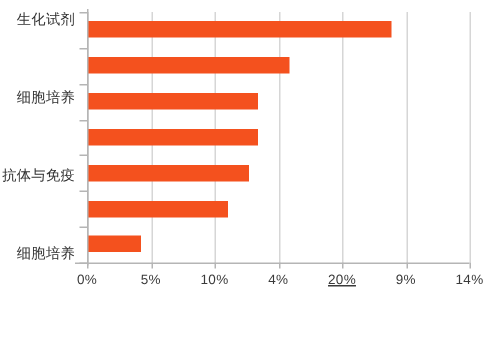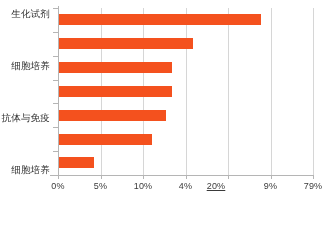--- a/index.html
+++ b/index.html
@@ -209,18 +209,18 @@
       <div class="x-tick" style="left: 228px; background: rgb(181, 181, 181);"></div>
       <div class="x-tick" style="left: 270.5px; background: rgb(181, 181, 181);"></div>
       <div class="x-tick" style="left: 313px; background: rgb(181, 181, 181);"></div>
     </div>
 
   <div id="x-labels">
       <div class="x-label" style="left: 58px; color: rgb(58, 58, 58);">0%</div>
       <div class="x-label" style="left: 100.5px; color: rgb(58, 58, 58);">5%</div>
       <div class="x-label" style="left: 143px; color: rgb(58, 58, 58);">10%</div>
       <div class="x-label" style="left: 185.5px; color: rgb(58, 58, 58);">4%</div>
-      <div class="x-label" style="left: 216px; color: rgb(58, 58, 58); text-decoration: underline;">20%</div>
+      <div class="x-label" style="left: 228px; color: rgb(58, 58, 58); text-decoration: underline;">20%</div>
       <div class="x-label" style="left: 270.5px; color: rgb(58, 58, 58);">9%</div>
-      <div class="x-label" style="left: 313px; color: rgb(58, 58, 58);">79%</div>
+      <div class="x-label" style="left: 313px; color: rgb(58, 58, 58);">14%</div>
     </div>
 
 </div>
 
 </body></html>

